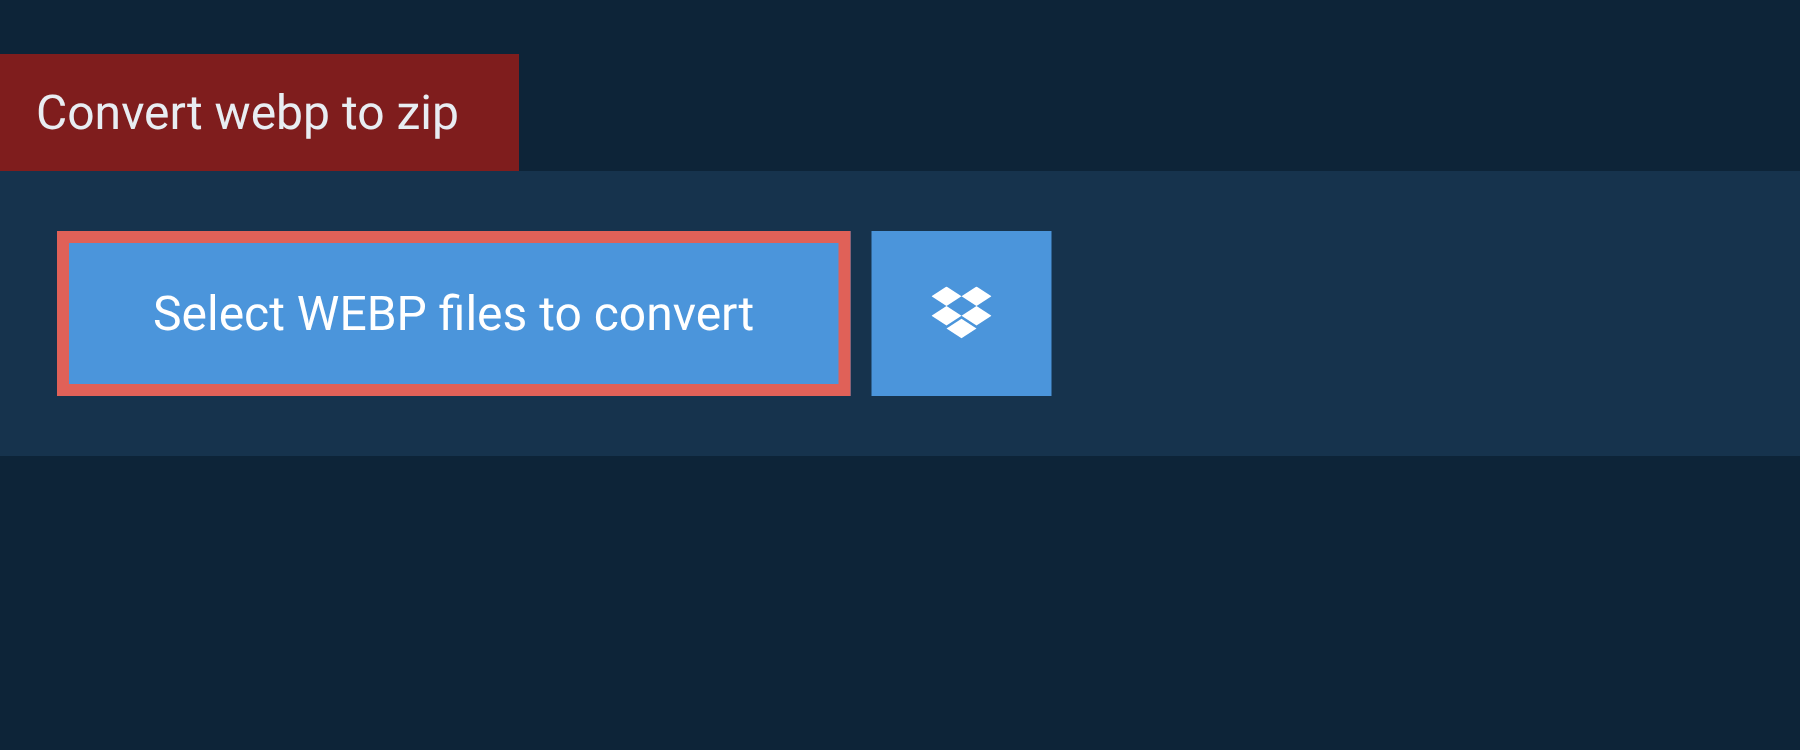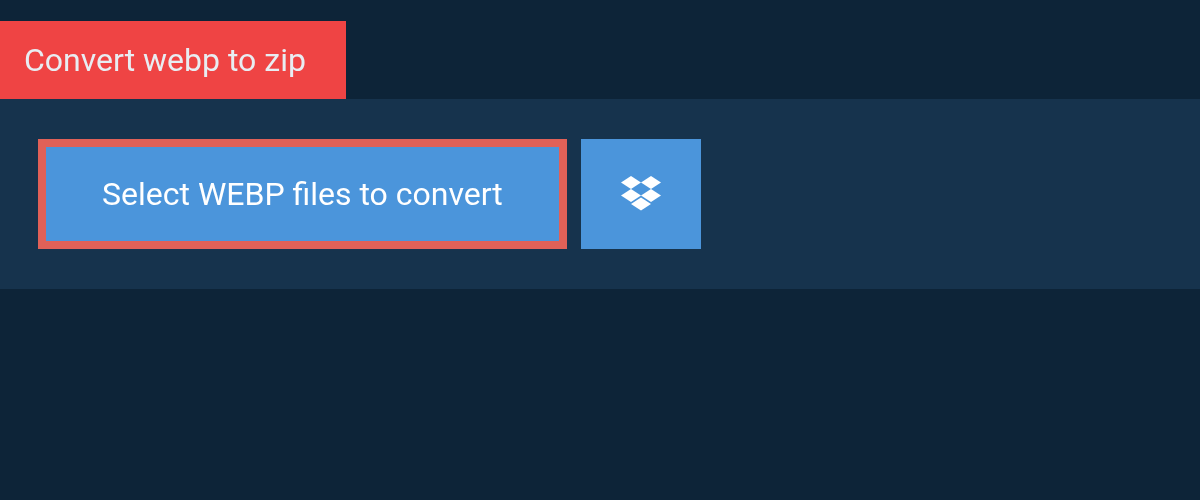--- a/index.html
+++ b/index.html
@@ -9,23 +9,23 @@
     }
     body {
       width: 1200px;
       height: 500px;
       background: #0d2438;
       font-family: -apple-system, BlinkMacSystemFont, 'Segoe UI', Roboto, Helvetica, Arial, sans-serif;
       overflow: hidden;
     }
     .tab-header {
       display: inline-block;
-      background: #ef4444;
+      background: #7f1d1d;
       padding: 20px 40px 20px 24px;
-      margin-top: 21px;
+      margin-top: 36px;
     }
     .tab-header-text {
       color: #e8edf2;
       font-size: 32px;
       font-weight: 400;
     }
     .panel {
       background: #16334d;
       padding: 40px 38px;
       width: 100%;

